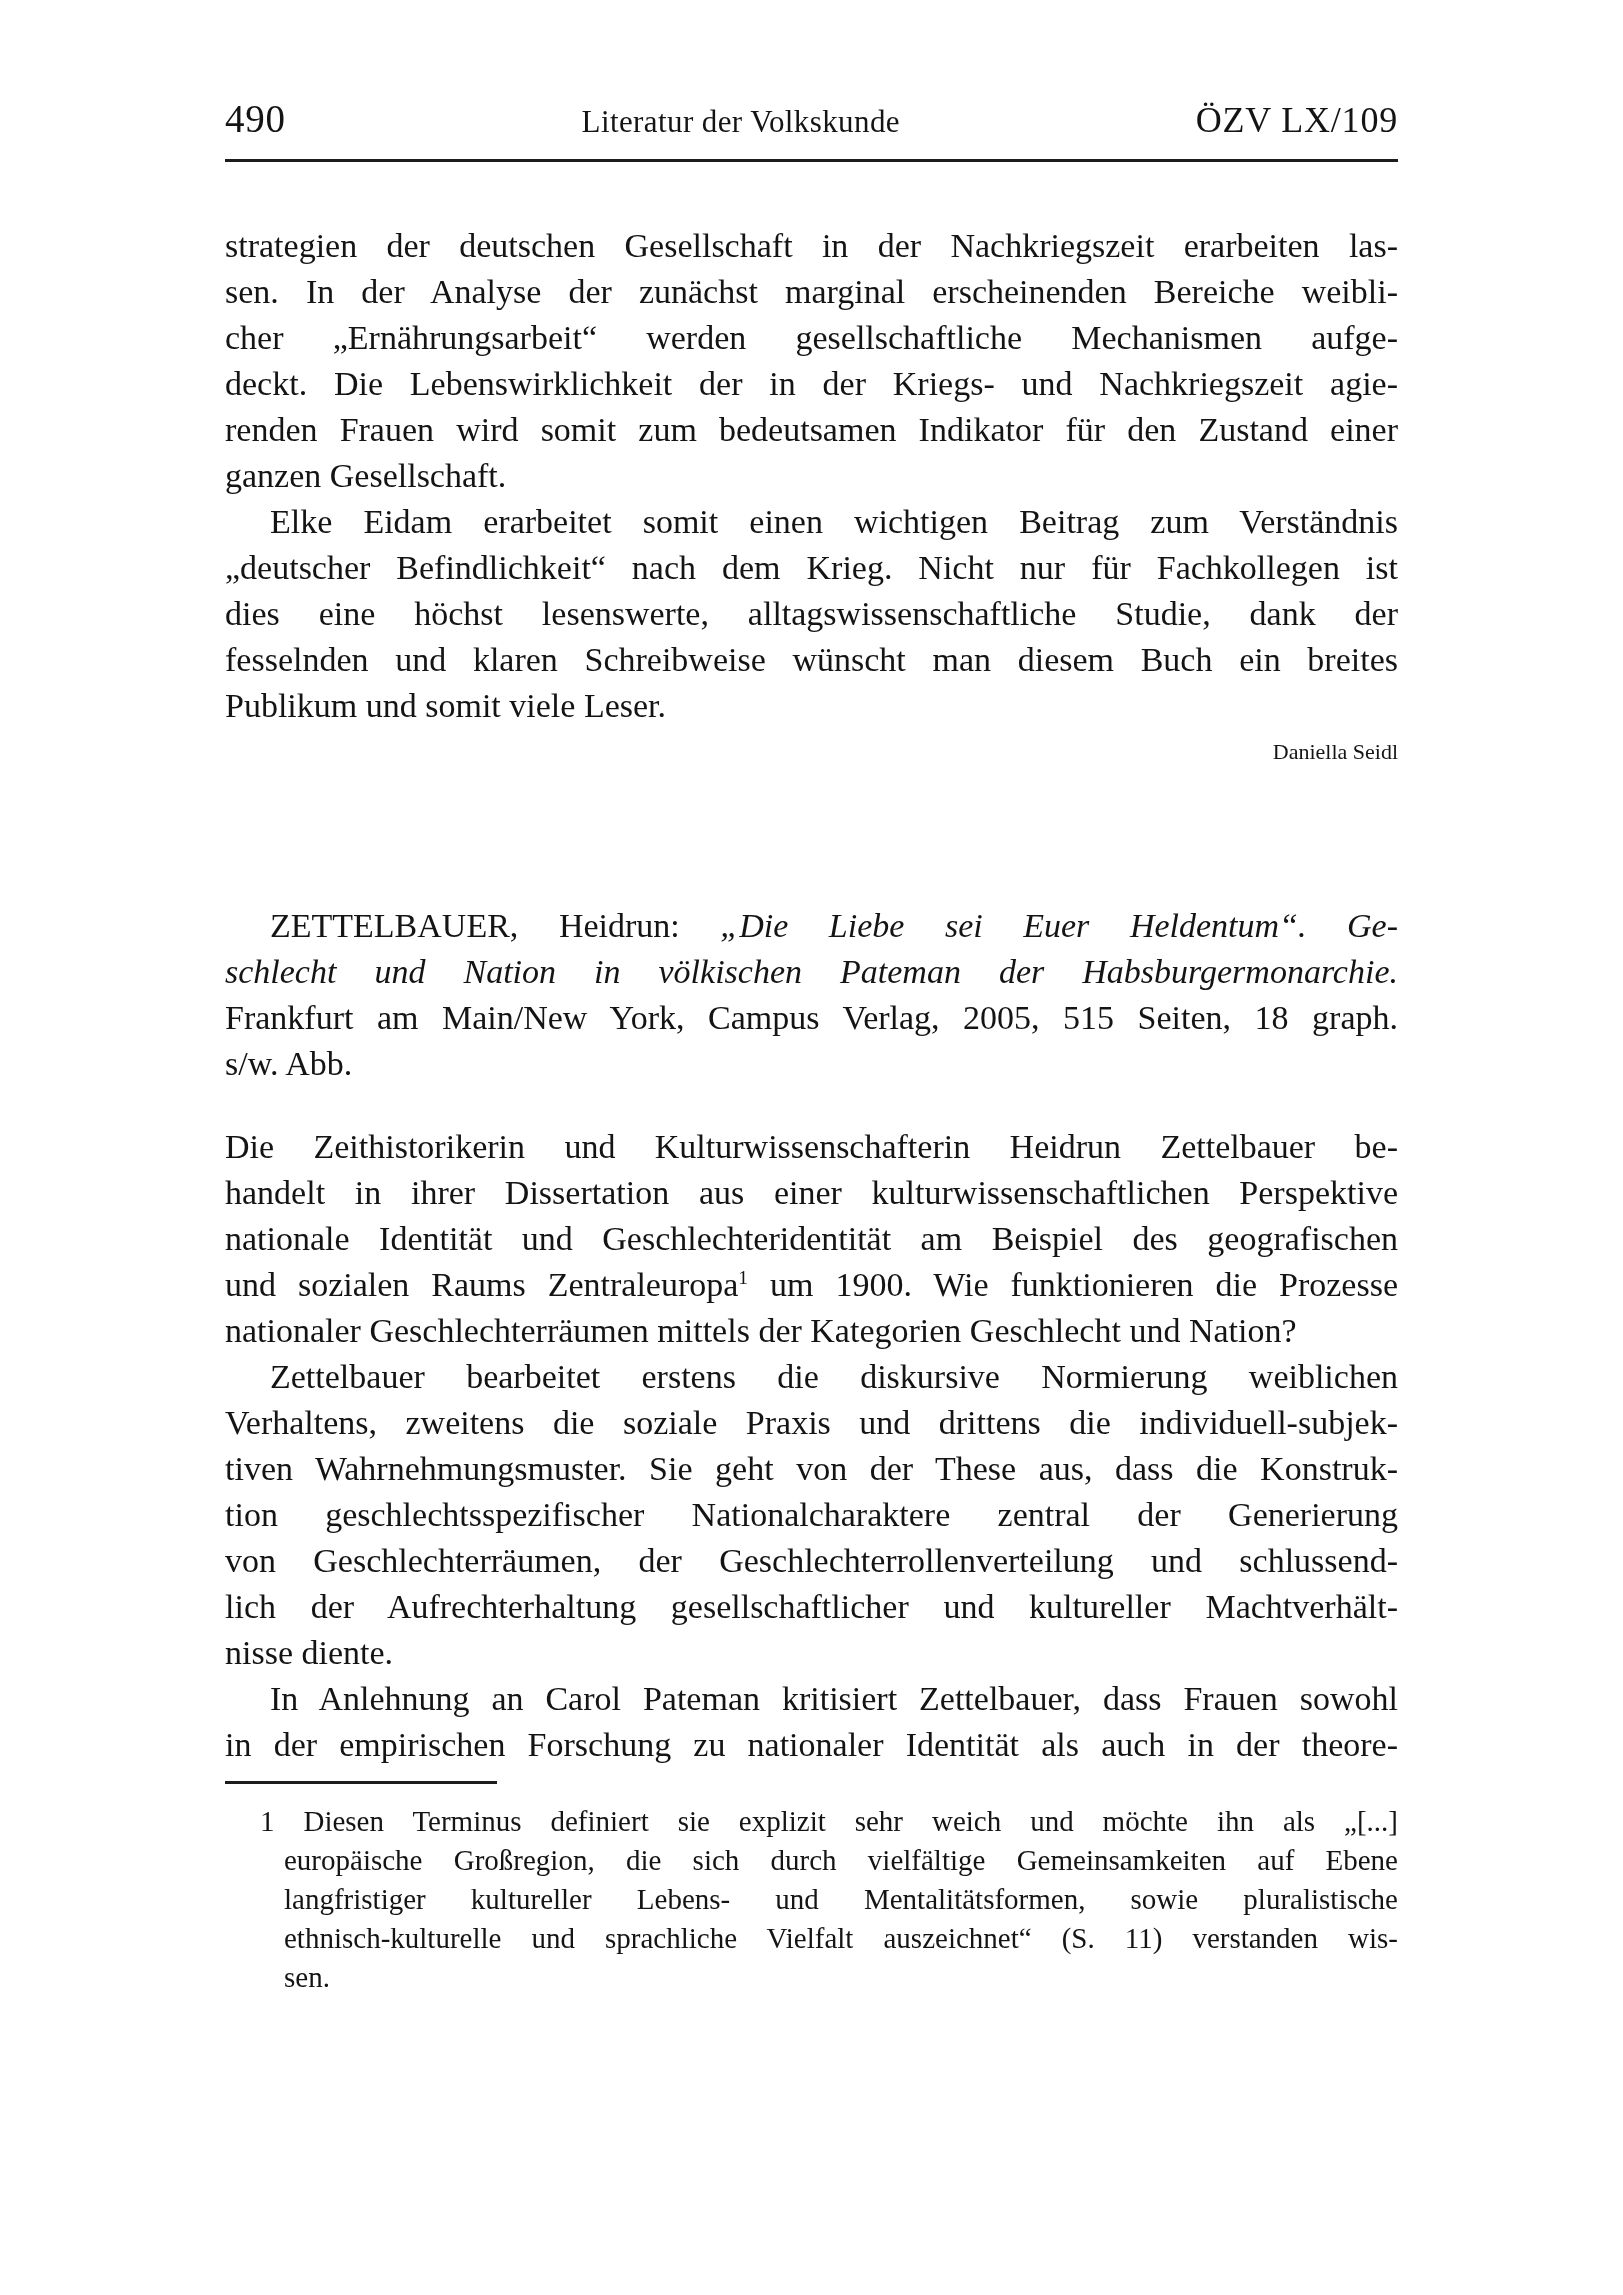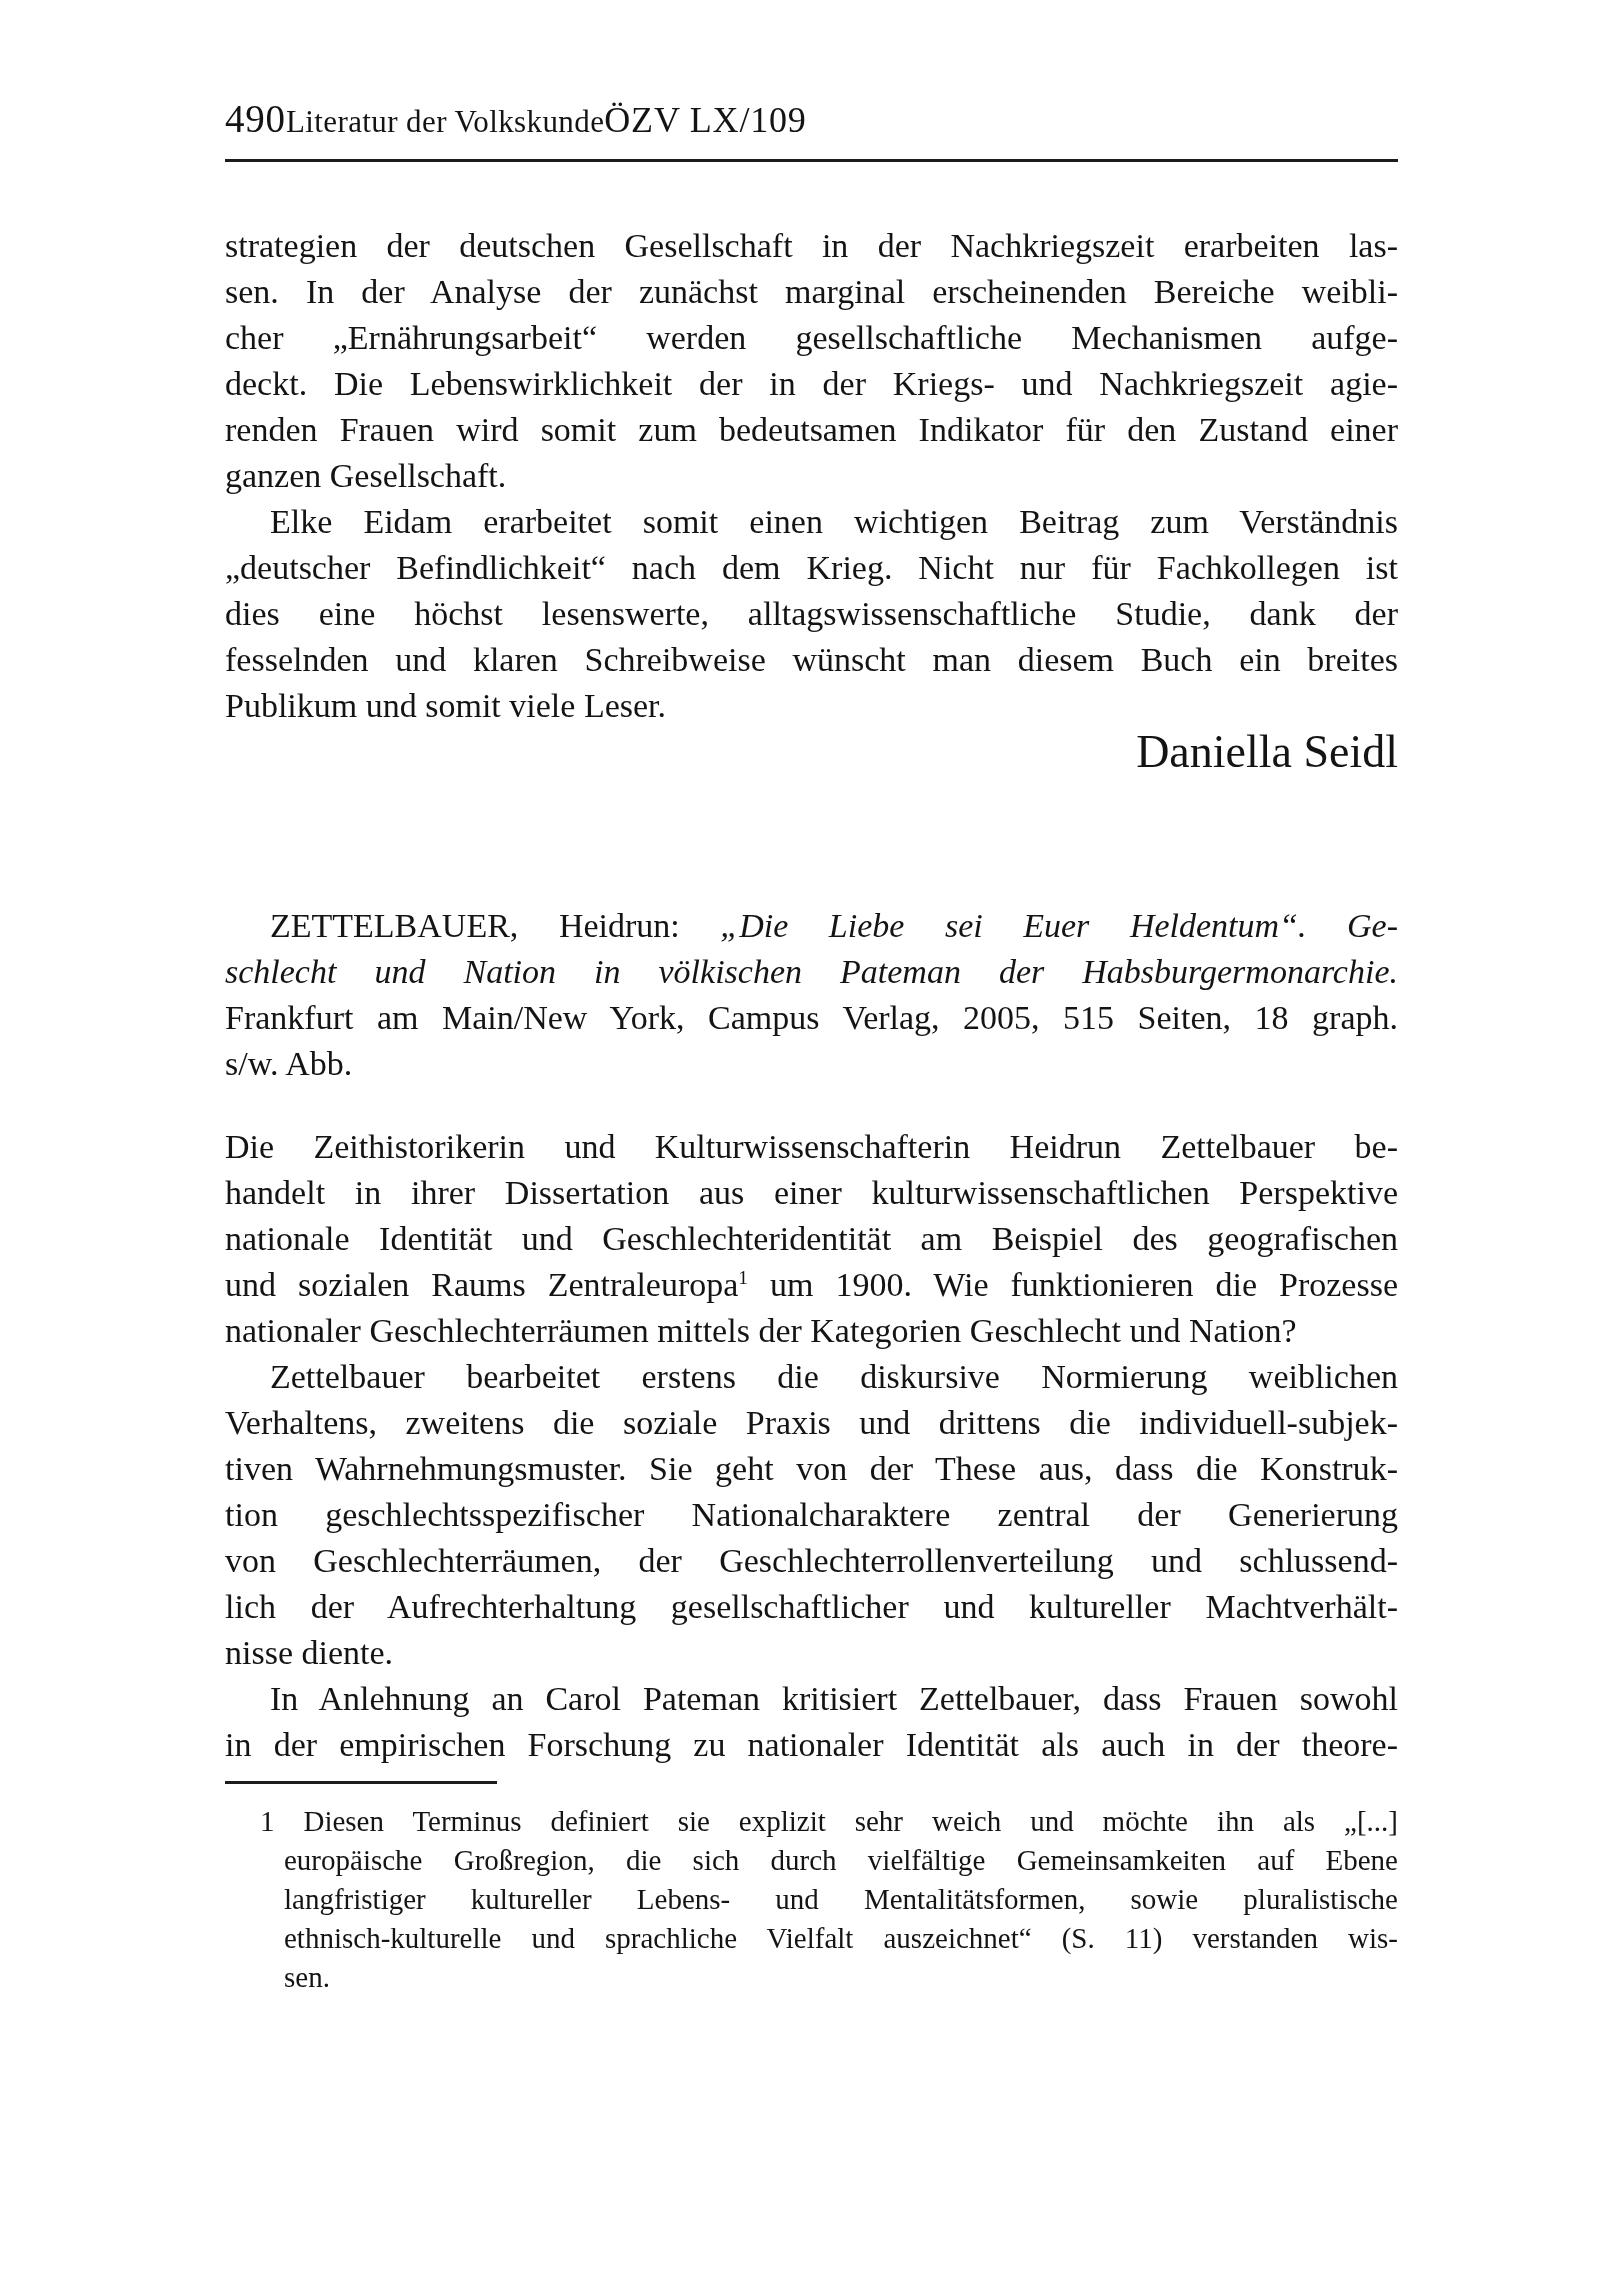--- a/index.html
+++ b/index.html
@@ -15,20 +15,21 @@
     background: #ffffff;
     box-sizing: border-box;
     padding: 96px 225px 0 225px;
     font-family: "Liberation Serif", "DejaVu Serif", serif;
     color: #141414;
     overflow: hidden;
   }
   
   .running-head {
     display: flex;
+    justify-content: space-between;
     align-items: baseline;
   }
   .running-head .pagenum {
     font-size: 39px;
     letter-spacing: 0.8px;
   }
   .running-head .center-title {
     font-size: 31px;
     letter-spacing: 0.4px;
   }
@@ -57,21 +58,21 @@
     height: 46px;
     white-space: normal;
   }
   .para .line.final {
     text-align-last: left;
   }
   .para .line.indent {
     text-indent: 45px;
   }
   .sig {
-    font-size: 46px;
+    font-size: 22px;
     line-height: 46px;
     height: 46px;
     text-align: left;
     text-align-last: right;
   }
   sup {
     font-size: 19.5px;
     line-height: 0;
   }
   

